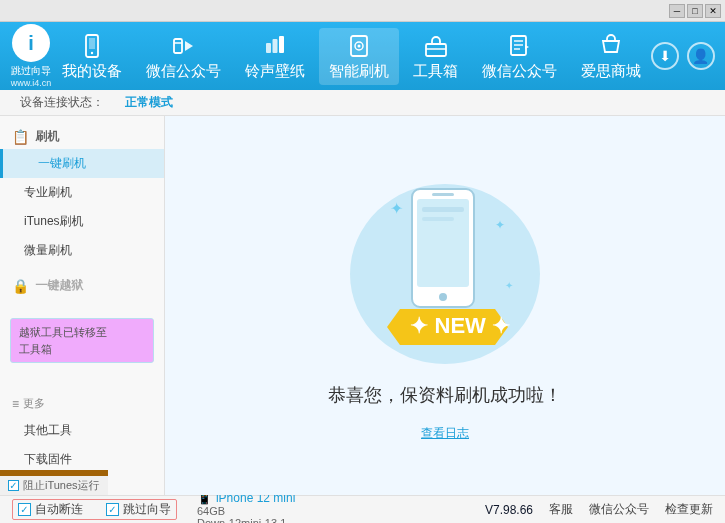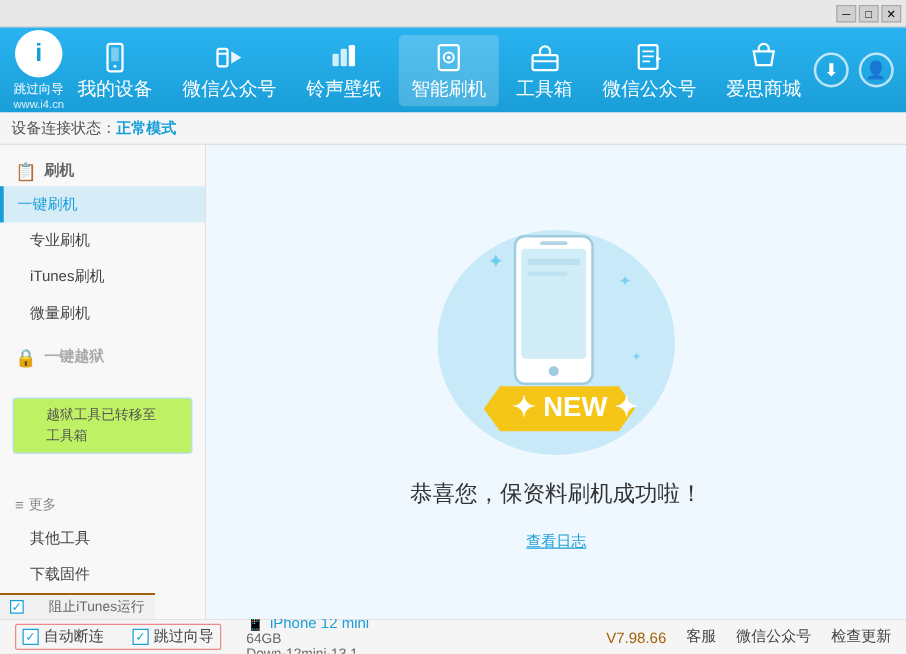--- a/index.html
+++ b/index.html
@@ -91,23 +91,24 @@
       font-size: 14px;
     }
 
     
     .status-bar {
       height: 26px;
       background: #f5f5f5;
       border-bottom: 1px solid #e0e0e0;
       display: flex;
       align-items: center;
-      padding: 0 9px;
+      padding: 0 20px;
       font-size: 12px;
       color: #555;
+      gap: 21px;
     }
     .status-normal { color: #1a9ed8; font-weight: bold; }
 
     
     .main {
       display: flex;
       height: calc(523px - 22px - 68px - 26px - 28px);
     }
 
     
@@ -132,29 +133,29 @@
     .sidebar-item {
       padding: 6px 12px 6px 24px;
       color: #444;
       cursor: pointer;
       font-size: 12px;
     }
     .sidebar-item.active {
       background: #d6edf8;
       color: #1a9ed8;
       border-left: 3px solid #1a9ed8;
-      padding-left: 11px;
+      padding-left: 35px;
     }
     .sidebar-divider { height: 1px; background: #e8e8e8; margin: 4px 0; }
     .sidebar-info-box {
       margin: 20px 10px;
-      background: #bef264;
+      background: #f0abfc;
       border: 1px solid #b8ddf0;
       border-radius: 3px;
-      padding: 5px 26px;
+      padding: 5px 8px;
       font-size: 11px;
       color: #555;
       line-height: 1.5;
     }
     .sidebar-section-label {
       display: flex;
       align-items: center;
       padding: 5px 12px;
       color: #888;
       font-size: 11px;
@@ -243,21 +244,21 @@
     }
     .device-detail { font-size: 11px; color: #666; }
 
     .bottom-right {
       display: flex;
       align-items: center;
       gap: 16px;
       font-size: 12px;
       color: #666;
     }
-    .version { color: #a16207; }
+    .version { color: #0f172a; }
     .bottom-link { color: #444; cursor: pointer; }
 
     
     .phone-svg-area {
       position: relative;
       width: 210px;
       height: 200px;
       margin-bottom: 14px;
     }
   </style>
@@ -476,16 +477,16 @@
     </div>
   </div>
   <div class="bottom-right">
     <span class="version">V7.98.66</span>
     <span class="bottom-link">客服</span>
     <span class="bottom-link">微信公众号</span>
     <span class="bottom-link">检查更新</span>
   </div>
 </div>
 
-<div style="position:absolute;bottom:28px;left:0;background:#f0f0f0;border-top:2px solid #a16207;padding:2px 8px;font-size:11px;color:#666;display:flex;align-items:center;gap:20px;z-index:10;">
+<div style="position:absolute;bottom:28px;left:0;background:#f0f0f0;border-top:6px solid #a16207;padding:2px 8px;font-size:11px;color:#666;display:flex;align-items:center;gap:4px;z-index:10;">
   <div class="checkbox-box checked" style="width:11px;height:11px;"></div>
   <span>阻止iTunes运行</span>
 </div>
 
 </body></html>

